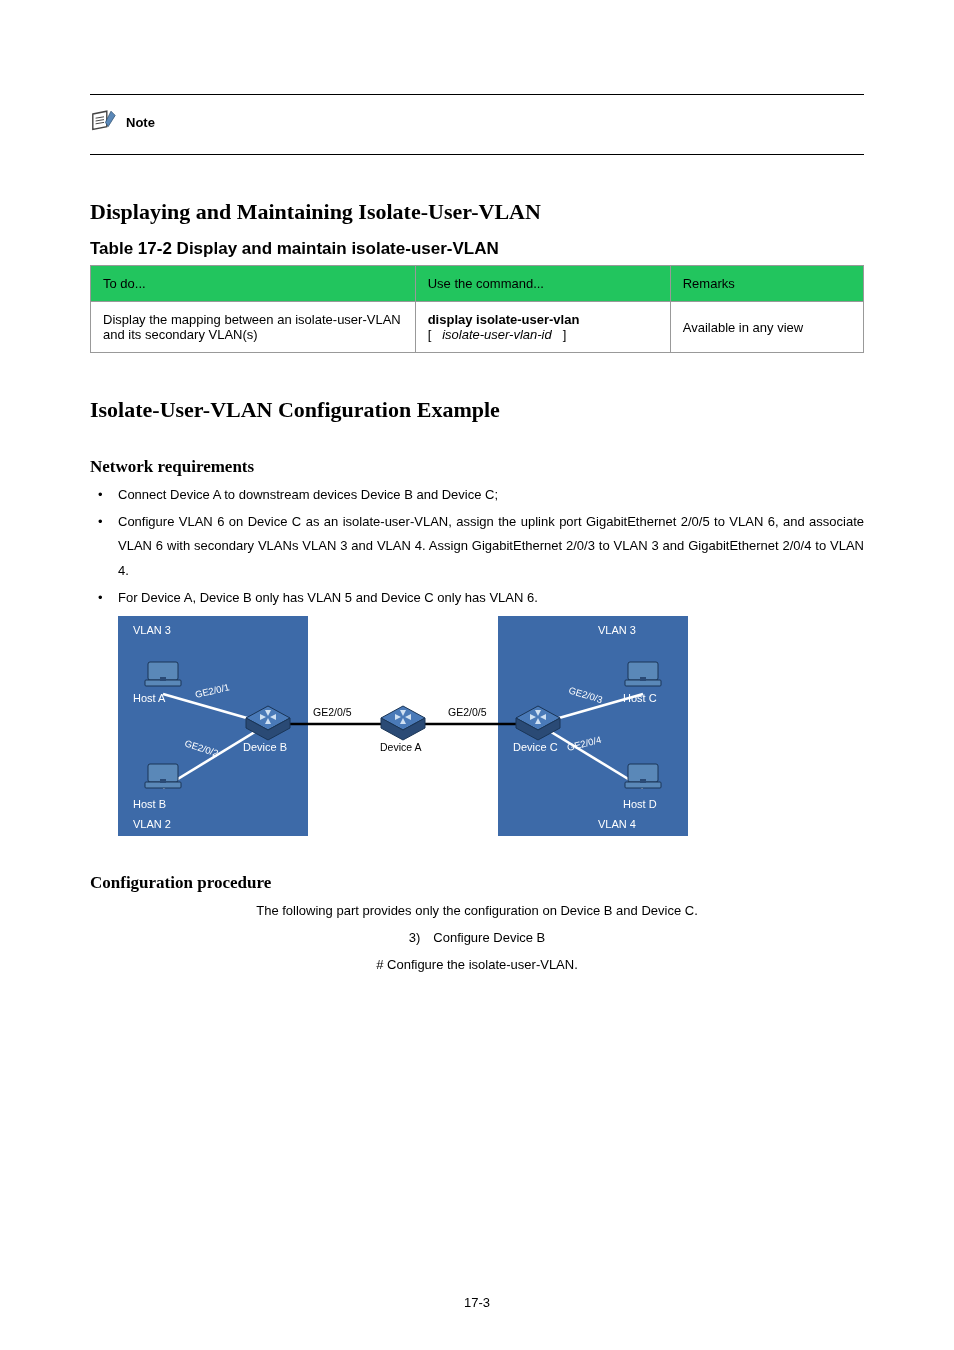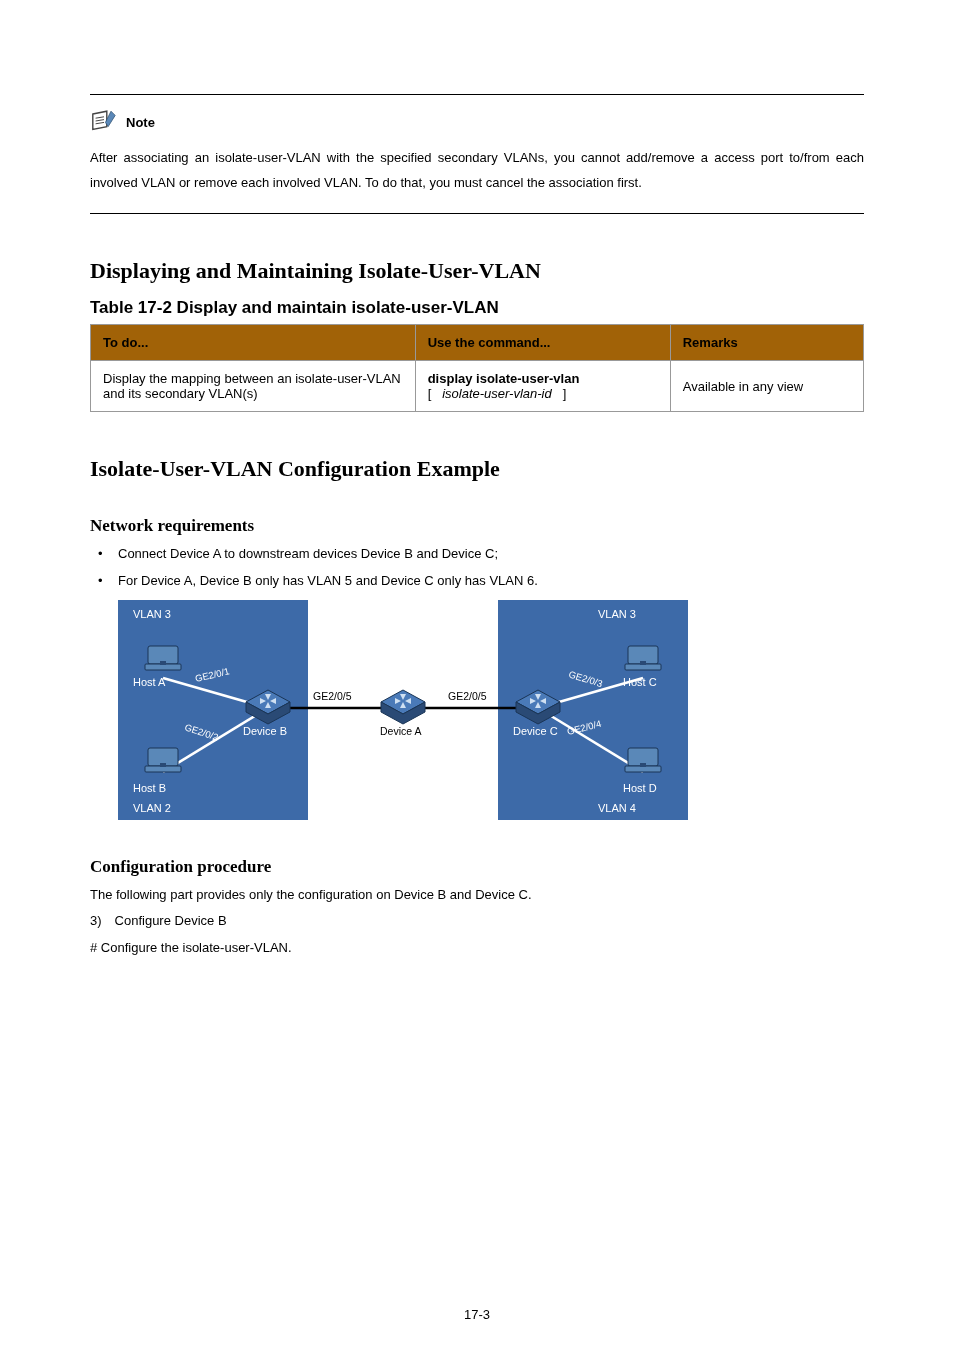--- a/index.html
+++ b/index.html
@@ -59,22 +59,22 @@
     width: 100%;
     border-collapse: collapse;
   }
   table.cmdtbl td, table.cmdtbl th {
     border: 1px solid #999;
     padding: 10px 12px;
     font-size: 13px;
     vertical-align: middle;
   }
   table.cmdtbl th {
-    background: #a16207;
-    font-weight: bold;
+    background: #22c55e;
+    font-weight: normal;
     text-align: left;
   }
   .cmd-bold { font-weight: bold; }
   .cmd-arg { font-style: italic; }
   .subhead {
     font-family: "Times New Roman", serif;
     font-size: 17px;
     font-weight: bold;
     margin-top: 34px;
     margin-bottom: 6px;
@@ -104,31 +104,32 @@
   .diagram-wrap {
     margin-left: 28px;
   }
   .diagram {
     width: 570px;
     height: 220px;
   }
   .p {
     line-height: 1.9;
     margin: 2px 0;
+    text-align: center;
   }
   .indent-num {
     margin-left: 0;
     line-height: 1.9;
   }
   .hash {
     line-height: 1.9;
   }
   .pagenum {
     position: absolute;
-    bottom: 28px;
+    bottom: 40px;
     left: 0;
     width: 100%;
     text-align: center;
     font-size: 13px;
   }
   .sp { white-space: nowrap; }
 </style>
 </head>
 <body>
 
@@ -140,21 +141,20 @@
     <span>
       <svg class="note-icon" viewBox="0 0 40 32">
         <path d="M4 6 L24 2 L24 24 L4 28 Z" fill="none" stroke="#444" stroke-width="2"></path>
         <path d="M8 12 L20 10 M8 16 L20 14 M8 20 L20 18" stroke="#444" stroke-width="1.4" fill="none"></path>
         <path d="M30 2 L36 8 L26 24 L22 18 Z" fill="#5a88b8" stroke="#2a4a6a" stroke-width="1"></path>
       </svg>
     </span>
     <span class="note-label">Note</span>
   </div>
 
-  <div class="note-text">After associating an isolate-user-VLAN with the specified secondary VLANs, you cannot add/remove a access port to/from each involved VLAN or remove each involved VLAN. To do that, you must cancel the association first.</div>
 
   <hr class="hr after-note-hr">
 
   <div class="section-title">Displaying and Maintaining Isolate-User-VLAN</div>
 
   <div class="table-title">Table 17-2 Display and maintain isolate-user-VLAN</div>
 
   <table class="cmdtbl">
     <tbody>
         <tr>
@@ -180,20 +180,21 @@
     </tr>
   </tbody>
     </table>
 
   <div class="section-title">Isolate-User-VLAN Configuration Example</div>
 
   <div class="subhead">Network requirements</div>
 
   <ul class="bullets">
     <li>Connect Device A to downstream devices Device B and Device C;</li>
+    <li>Configure VLAN 6 on Device C as an isolate-user-VLAN, assign the uplink port GigabitEthernet 2/0/5 to VLAN 6, and associate VLAN 6 with secondary VLANs VLAN 3 and VLAN 4. Assign GigabitEthernet 2/0/3 to VLAN 3 and GigabitEthernet 2/0/4 to VLAN 4.</li>
     <li>For Device A, Device B only has VLAN 5 and Device C only has VLAN 6.</li>
   </ul>
 
 
   <div class="diagram-wrap">
     <svg class="diagram" viewBox="0 0 570 220">
 
       <rect x="0" y="0" width="190" height="220" fill="#3d6aa8"></rect>
       <rect x="380" y="0" width="190" height="220" fill="#3d6aa8"></rect>
 

